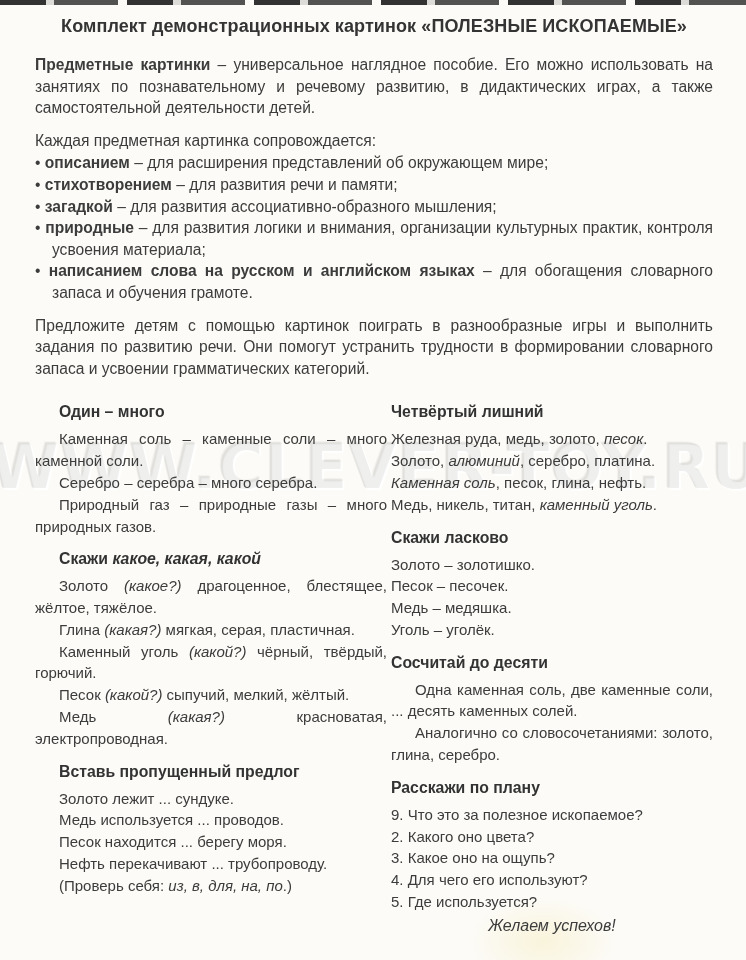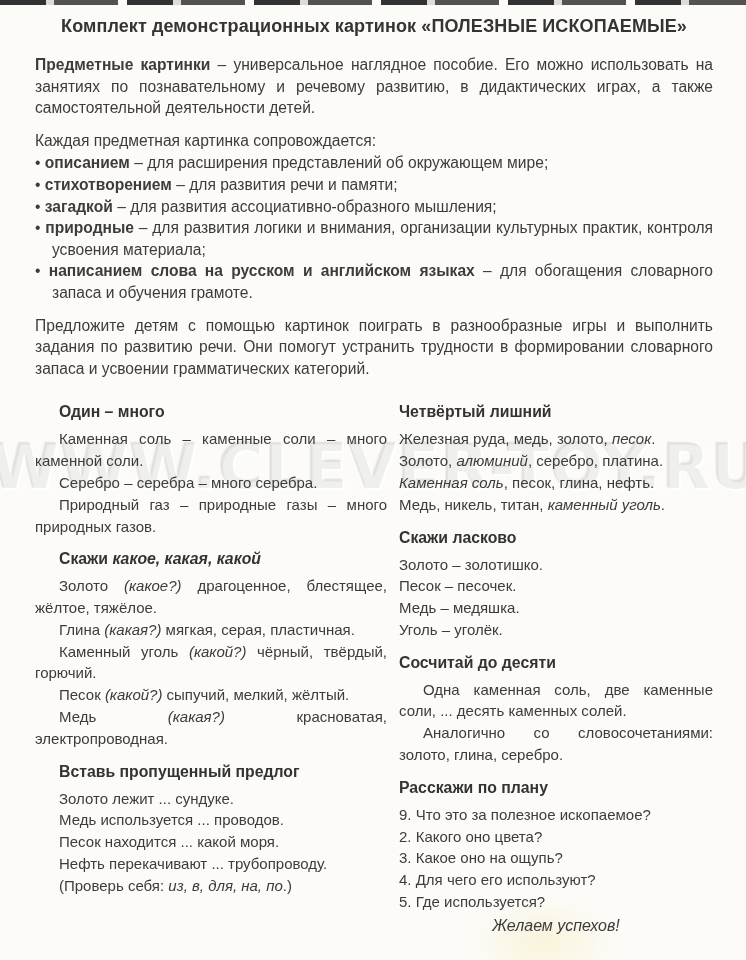--- a/index.html
+++ b/index.html
@@ -33,21 +33,21 @@
     color:#343434;margin:4px 0 17px 0;letter-spacing:.1px;
   }
   .p{font-size:15.6px;line-height:21.6px;text-align:justify;margin:0 0 11px 0;}
   .b{font-weight:bold;}
   .list-intro{font-size:15.6px;line-height:21.6px;margin:0 0 1px 0;}
   .bullets{margin:0 0 11px 0;}
   .bullet{
     font-size:15.6px;line-height:21.6px;text-align:justify;
     padding-left:17px;text-indent:-17px;margin:0;
   }
-  .cols{display:flex;gap:12px;margin-top:2px;}
+  .cols{display:flex;gap:4px;margin-top:2px;}
   .col-left{width:352px;flex:none;}
   .col-right{flex:1;min-width:0;}
   .sec-h{font-size:15.8px;font-weight:bold;color:#333;margin:13px 0 7px 0;}
   .col-left .sec-h{margin-left:24px;}
   .sec-p{font-size:15px;line-height:21.8px;margin:0;}
   .sec-p.hang{text-indent:24px;text-align:justify;}
   .sec-p.block{margin-left:24px;}
   .sec-p.signoff{text-align:center;font-style:italic;margin-top:2px;font-size:16px;}
   .it{font-style:italic;}
 </style>
@@ -89,21 +89,21 @@
             <p class="sec-p hang"><span>Золото </span><span class="it">(какое?)</span><span> драгоценное, блестящее, жёлтое, тяжёлое.</span></p>
             <p class="sec-p hang"><span>Глина </span><span class="it">(какая?)</span><span> мягкая, серая, пластичная.</span></p>
             <p class="sec-p hang"><span>Каменный уголь </span><span class="it">(какой?)</span><span> чёрный, твёрдый, горючий.</span></p>
             <p class="sec-p hang"><span>Песок </span><span class="it">(какой?)</span><span> сыпучий, мелкий, жёлтый.</span></p>
             <p class="sec-p hang"><span>Медь </span><span class="it">(какая?)</span><span> красноватая, электропроводная.</span></p>
           </div>
           <div class="sec">
             <div class="sec-h"><span class="b">Вставь пропущенный предлог</span></div>
             <p class="sec-p block"><span>Золото лежит ... сундуке.</span></p>
             <p class="sec-p block"><span>Медь используется ... проводов.</span></p>
-            <p class="sec-p block"><span>Песок находится ... какой моря.</span></p>
+            <p class="sec-p block"><span>Песок находится ... берегу моря.</span></p>
             <p class="sec-p block"><span>Нефть перекачивают ... трубопроводу.</span></p>
             <p class="sec-p block"><span>(Проверь себя: </span><span class="it">из, в, для, на, по</span><span>.)</span></p>
           </div>
         </div>
       <div class="col-right">
           <div class="sec">
             <div class="sec-h"><span class="b">Четвёртый лишний</span></div>
             <p class="sec-p plain"><span>Железная руда, медь, золото, </span><span class="it">песок</span><span>.</span></p>
             <p class="sec-p plain"><span>Золото, </span><span class="it">алюминий</span><span>, серебро, платина.</span></p>
             <p class="sec-p plain"><span class="it">Каменная соль</span><span>, песок, глина, нефть.</span></p>

